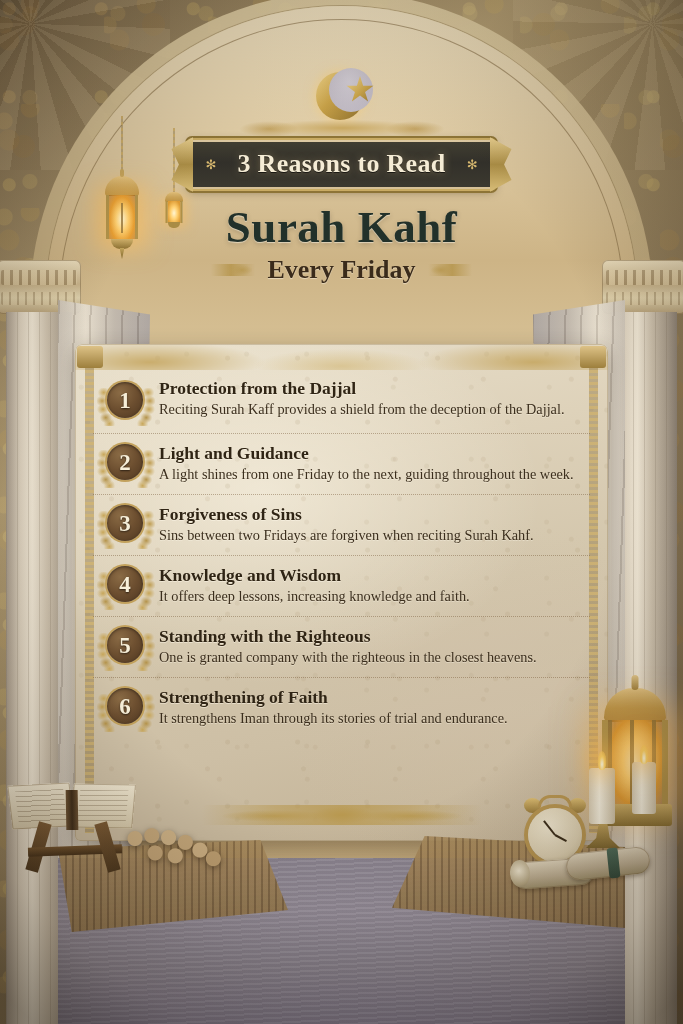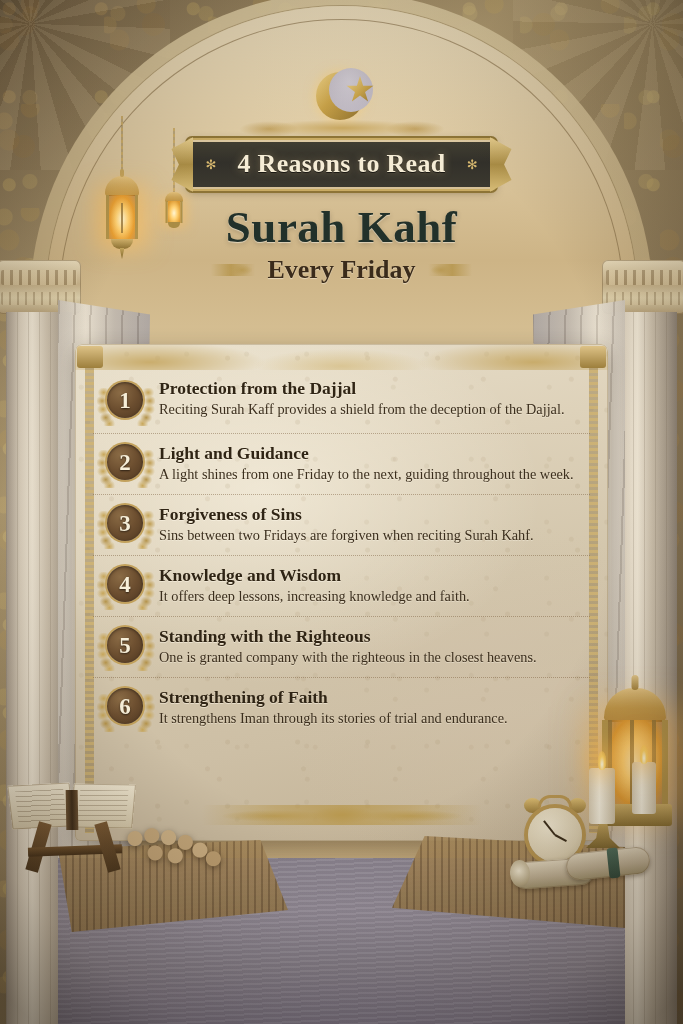--- a/index.html
+++ b/index.html
@@ -658,21 +658,21 @@
 
   <div class="crescent-wrap">
     <div class="crescent"></div>
     <div class="star"></div>
   </div>
   <div class="crest-flourish"></div>
 
   <div class="title-area">
     <div class="banner">
       <span class="banner-star bs-l">✻</span>
-      <span class="banner-text">4 Reasons to Read</span>
+      <span class="banner-text">3 Reasons to Read</span>
       <span class="banner-star bs-r">✻</span>
     </div>
     <div class="main-title">Surah Kahf</div>
     <div class="subtitle-row">
       <span class="sub-orn flip"></span>
       <span class="subtitle">Every Friday</span>
       <span class="sub-orn"></span>
     </div>
   </div>
 

